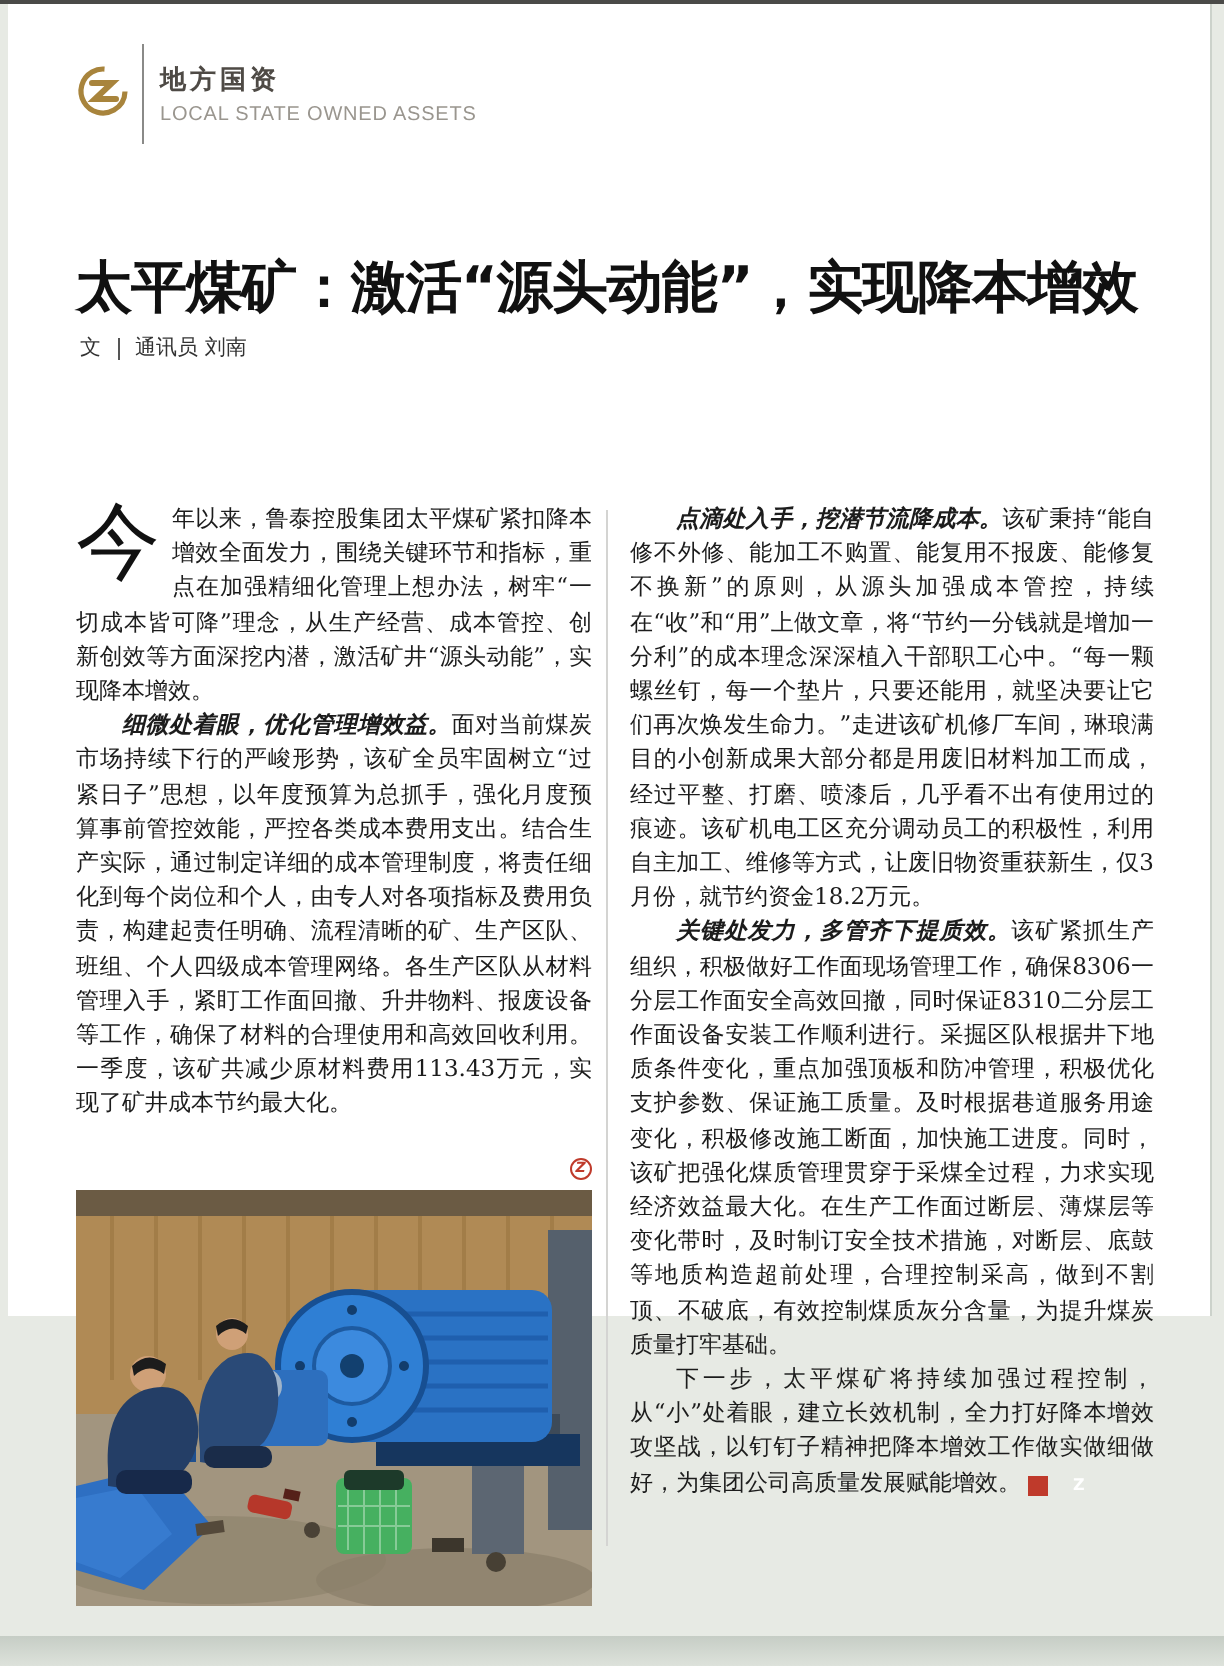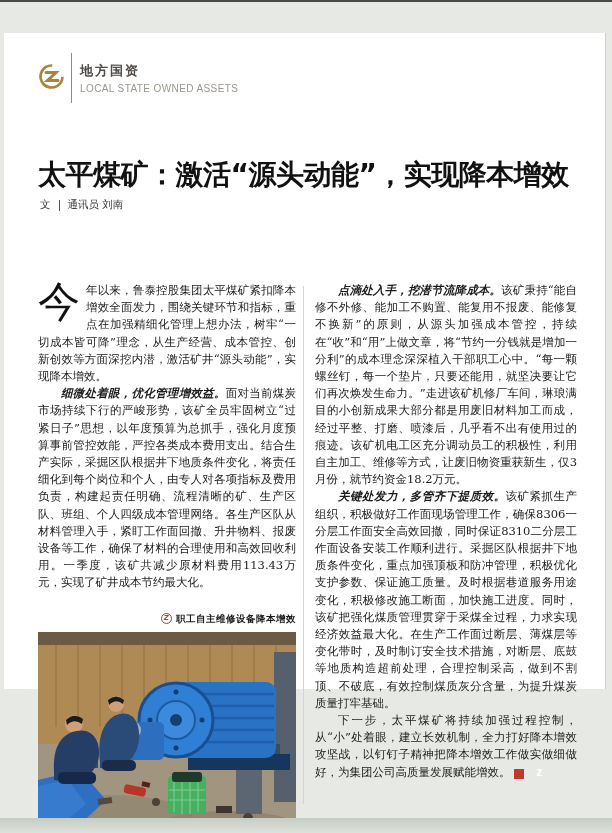--- a/index.html
+++ b/index.html
@@ -6,21 +6,20 @@
   body{
     width:612px;height:833px;position:relative;overflow:hidden;
     background:#e7eae4;
     font-family:"DejaVu Serif", serif;
   }
   #frame-top{position:absolute;left:0;top:0;width:612px;height:2px;background:#4a4a48;}
   #sheet{
     position:absolute;left:4px;top:2px;width:601px;height:656px;
     background:#ffffff;
     border-right:1px solid #ccd2cb;
-    margin-top:31px;
   }
   #bottom-strip{position:absolute;left:0;bottom:0;width:612px;height:15px;
     background:linear-gradient(#c6cdc5,#dde2db);}
   
   .masthead{position:absolute;left:34px;top:20px;display:flex;align-items:center;}
   .masthead .divider{width:1px;height:50px;background:#8a8a88;margin:0 8px 0 6px;}
   .brand-cn{font-family:"DejaVu Sans",sans-serif;font-weight:bold;font-size:13px;color:#4e4a45;letter-spacing:2px;}
   .brand-en{font-family:"Liberation Sans",sans-serif;font-size:10px;color:#9a968f;letter-spacing:.4px;margin-top:3px;}
   
   .title{
@@ -96,25 +95,24 @@
   <div class="byline">
     <span>文</span>
     <span class="vbar"></span>
     <span>通讯员 刘南</span>
   </div>
 
   <div class="col-divider"></div>
 
   <div id="col-left" class="col">
     <p class="dropcap-p"><span class="dropcap">今</span><span>年以来，鲁泰控股集团太平煤矿紧扣降本增效全面发力，围绕关键环节和指标，重点在加强精细化管理上想办法，树牢“一切成本皆可降”理念，从生产经营、成本管控、创新创效等方面深挖内潜，激活矿井“源头动能”，实现降本增效。</span></p>
-    <p><span class="lead">细微处着眼，优化管理增效益。</span><span>面对当前煤炭市场持续下行的严峻形势，该矿全员牢固树立“过紧日子”思想，以年度预算为总抓手，强化月度预算事前管控效能，严控各类成本费用支出。结合生产实际，采掘区队根据井下地质条件变化，将责任细化到每个岗位和个人，由专人对各项指标及费用负责，构建起责任明确、流程清晰的矿、生产区队、班组、个人四级成本管理网络。各生产区队从材料管理入手，紧盯工作面回撤、升井物料、报废设备等工作，确保了材料的合理使用和高效回收利用。一季度，该矿共减少原材料费用113.43万元，实现了矿井成本节约最大化。</span></p>
+    <p><span class="lead">细微处着眼，优化管理增效益。</span><span>面对当前煤炭市场持续下行的严峻形势，该矿全员牢固树立“过紧日子”思想，以年度预算为总抓手，强化月度预算事前管控效能，严控各类成本费用支出。结合生产实际，通过制定详细的成本管理制度，将责任细化到每个岗位和个人，由专人对各项指标及费用负责，构建起责任明确、流程清晰的矿、生产区队、班组、个人四级成本管理网络。各生产区队从材料管理入手，紧盯工作面回撤、升井物料、报废设备等工作，确保了材料的合理使用和高效回收利用。一季度，该矿共减少原材料费用113.43万元，实现了矿井成本节约最大化。</span></p>
 
     <div class="photo-caption">
       <span class="caption-mark">Z</span>
-      <span>职工自主维修设备降本增效</span>
     </div>
 
     <div class="photo">
       <svg width="258" height="208" viewBox="0 0 258 208">
 
         <rect width="258" height="208" fill="#b08a55"></rect>
         <rect width="258" height="13" fill="#6b5b44"></rect>
         <g stroke="#9a7540" stroke-width="2" opacity="0.6">
           <line x1="18" y1="13" x2="18" y2="95"></line>
             <line x1="40" y1="13" x2="40" y2="95"></line>

